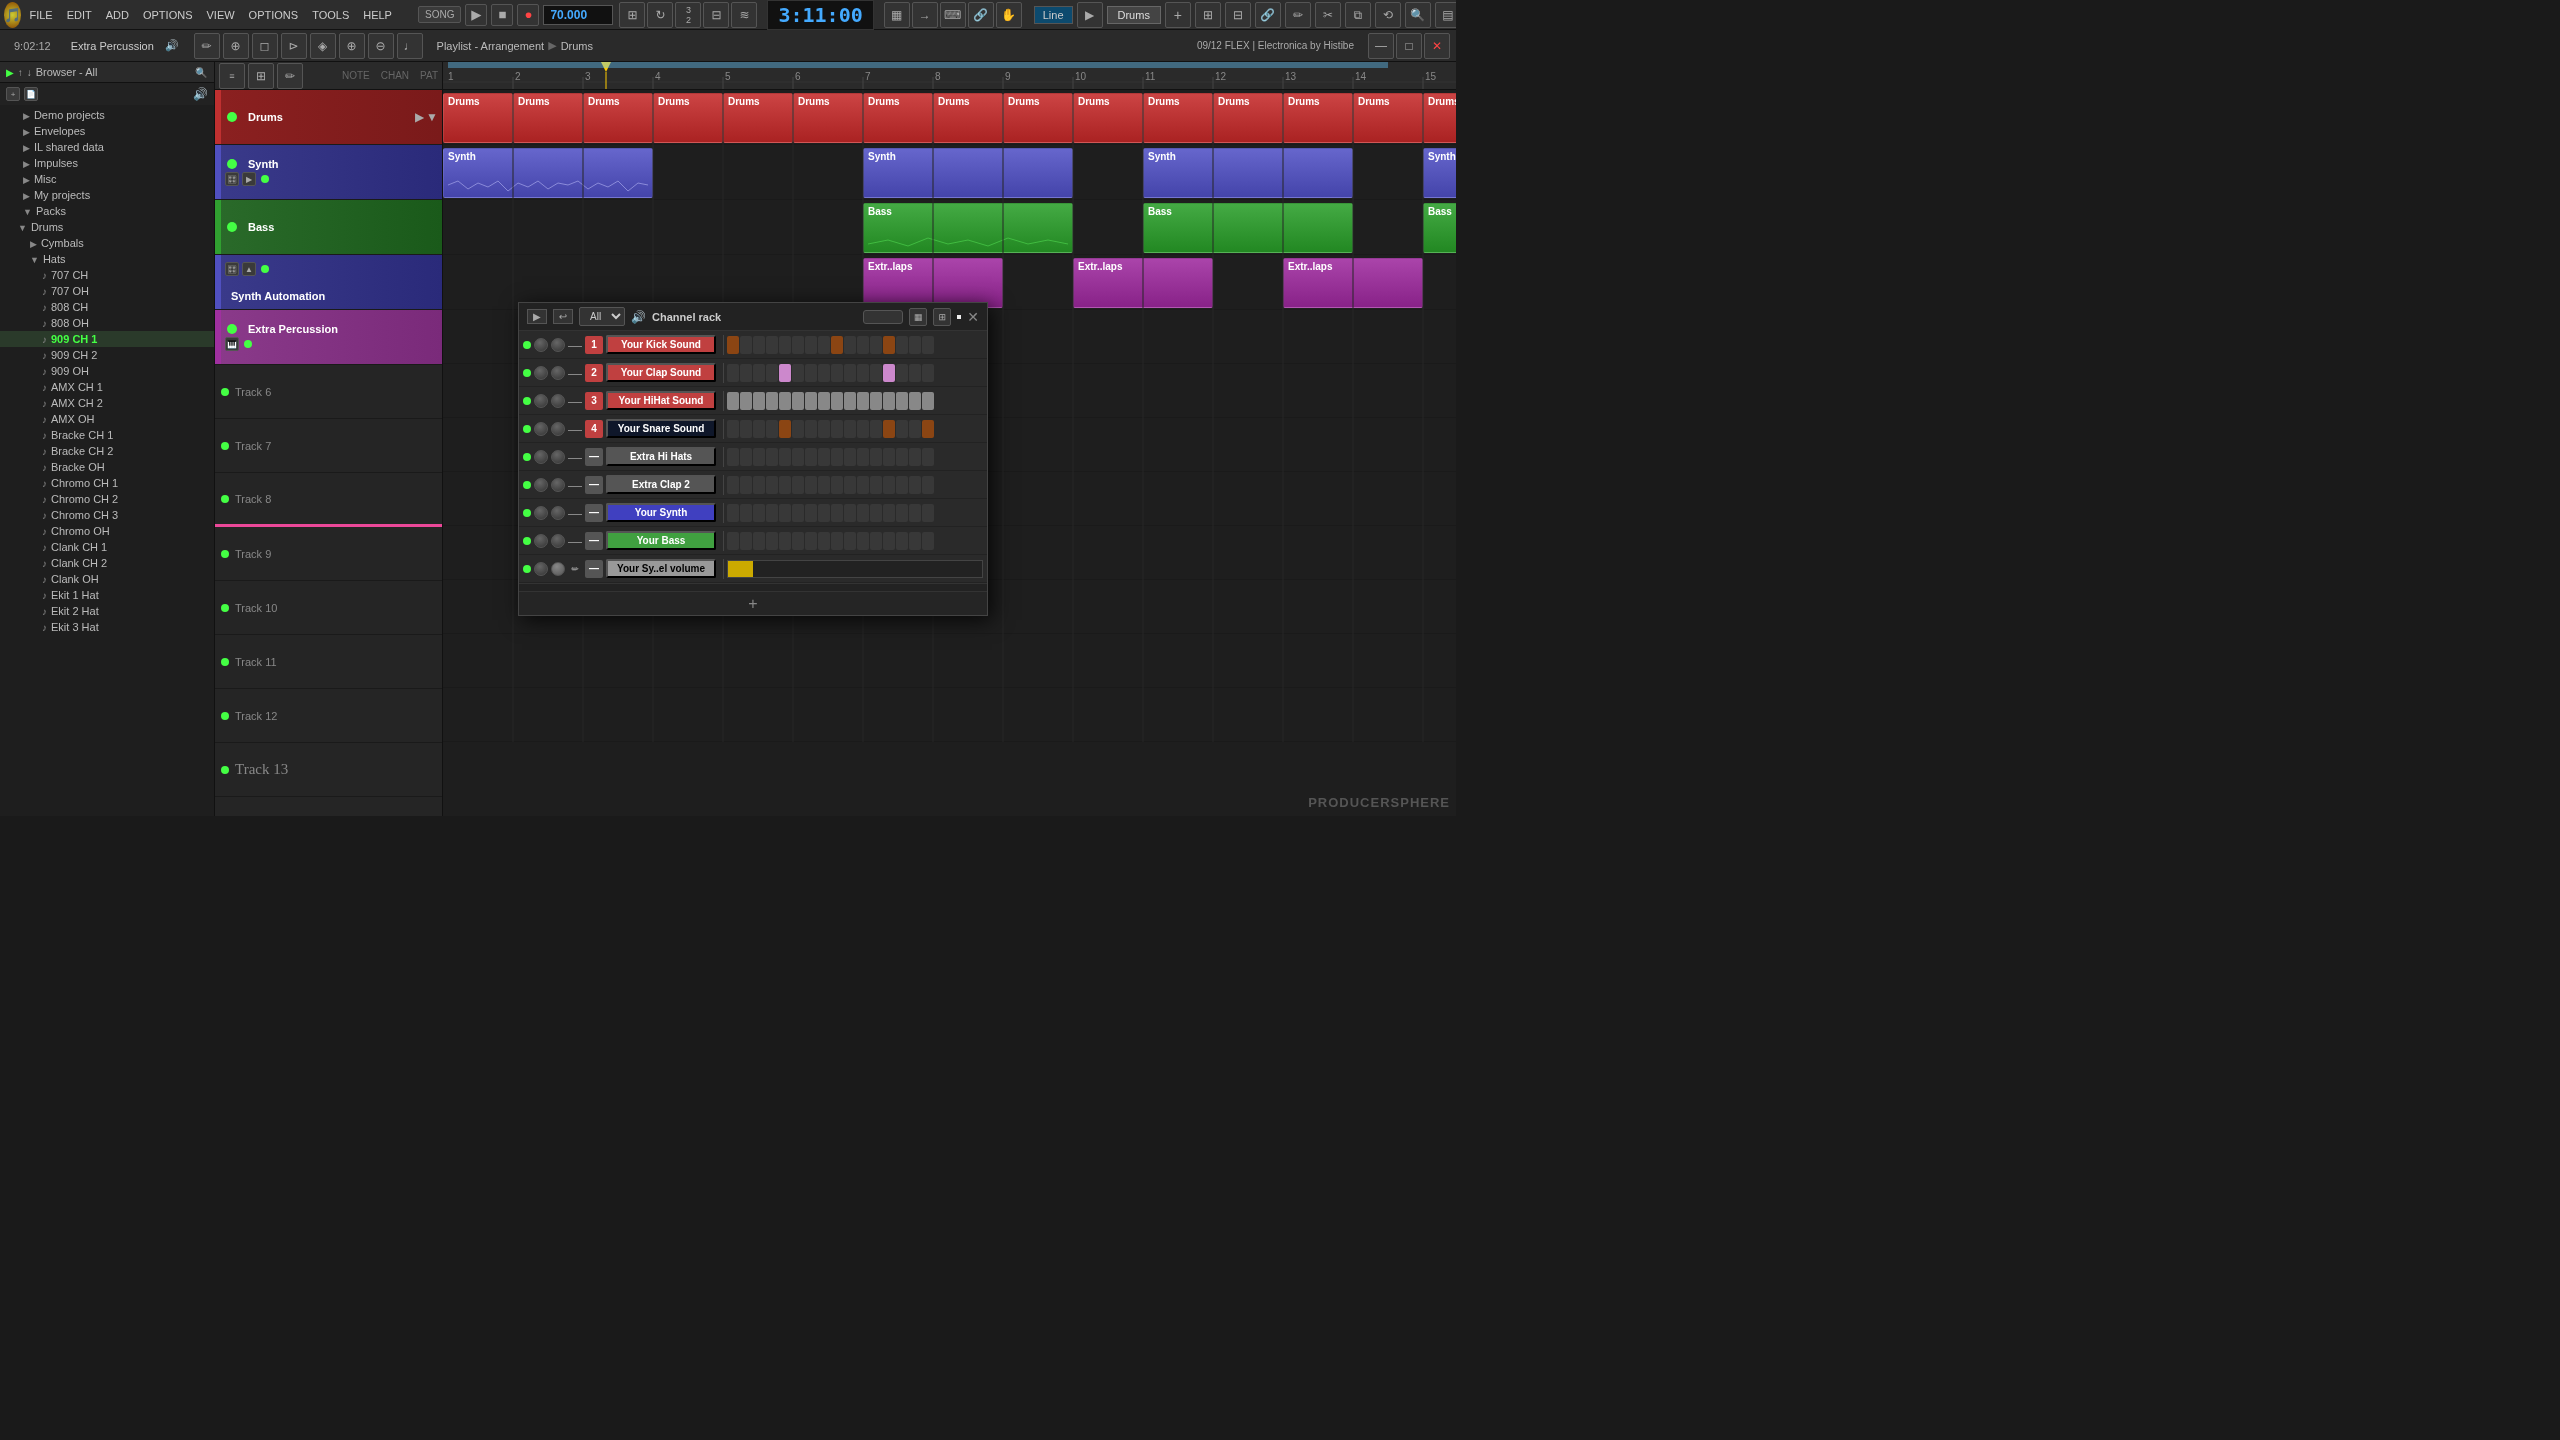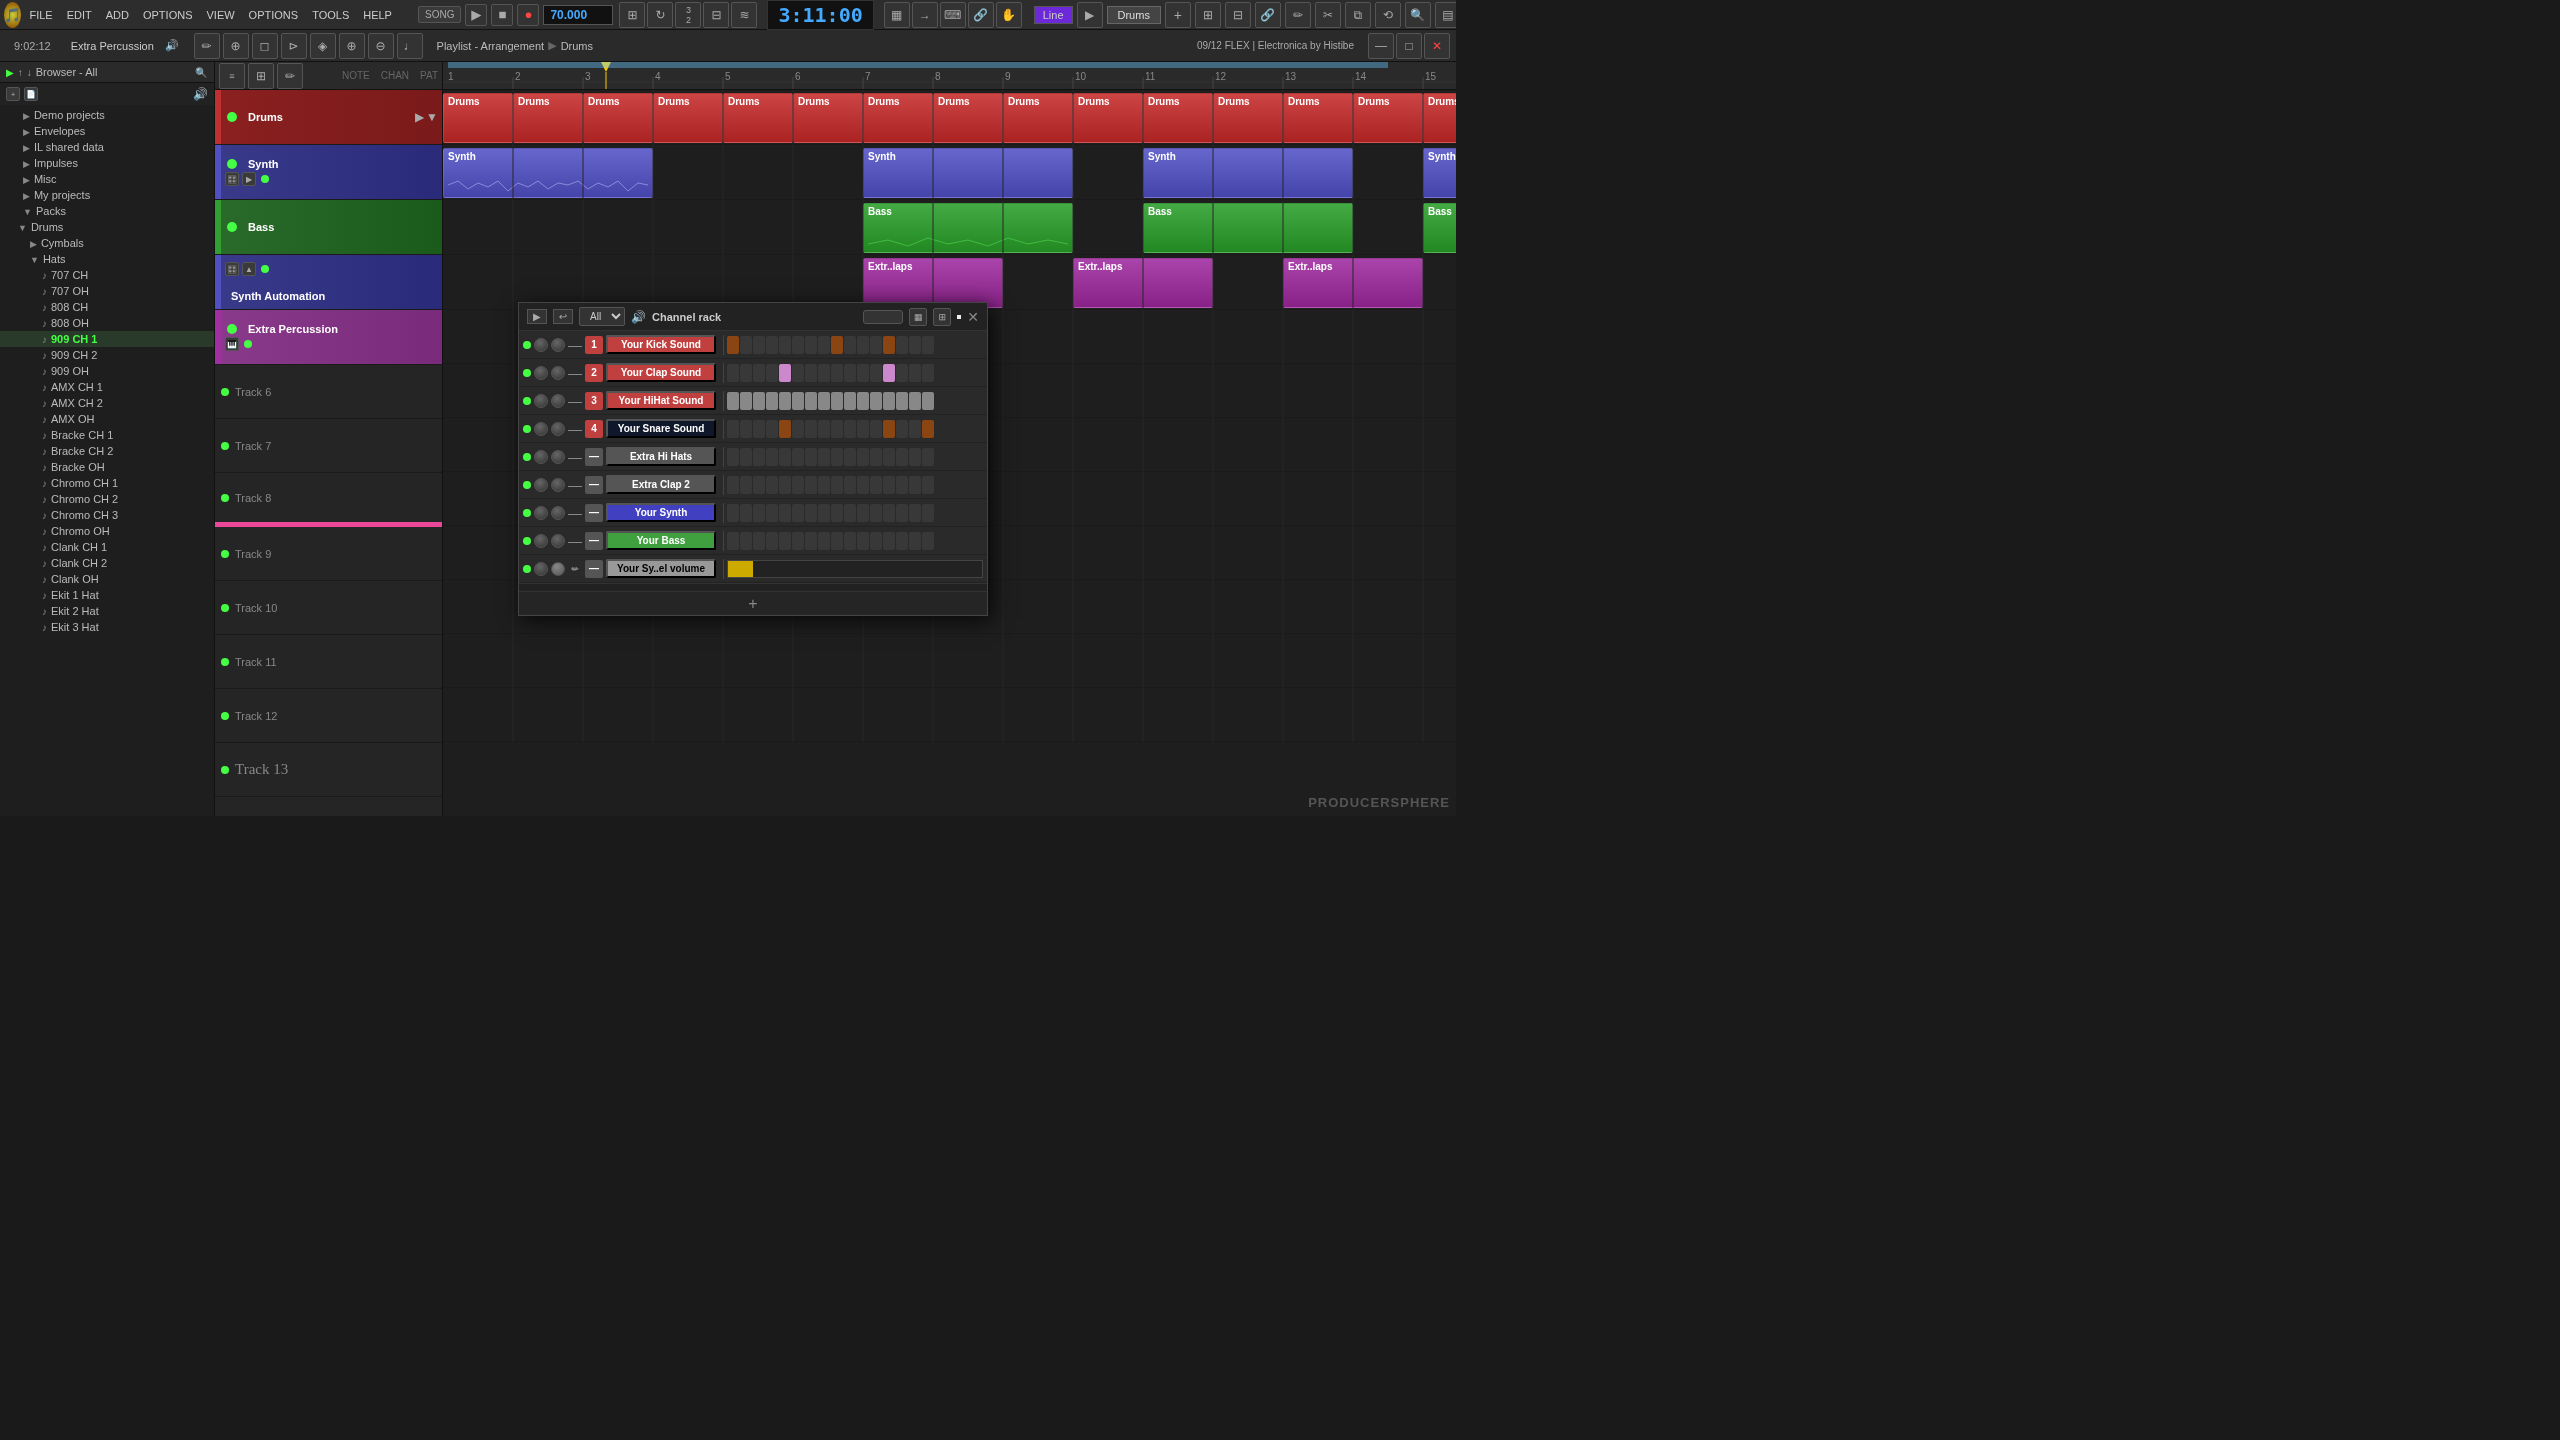--- a/index.html
+++ b/index.html
@@ -156,21 +156,21 @@
     <button class="icon-btn">▦</button>
     <button class="icon-btn">→</button>
     <button class="icon-btn">⌨</button>
     <button class="icon-btn">🔗</button>
     <button class="icon-btn">✋</button>
   </div>
 
   <div class="sep"></div>
 
   <div style="display:flex;align-items:center;gap:4px;">
-    <span style="background:#6d28d9;border:1px solid #555;padding:2px 8px;color:#ccc;font-size:11px;">Line</span>
+    <span style="background:#0c4a6e;border:1px solid #555;padding:2px 8px;color:#ccc;font-size:11px;">Line</span>
     <button class="icon-btn">▶</button>
     <button style="background:#444;border:1px solid #666;color:#ddd;font-size:11px;padding:2px 10px;cursor:pointer;">Drums</button>
     <button class="icon-btn" style="font-size:14px;">+</button>
     <button class="icon-btn">⊞</button>
     <button class="icon-btn">⊟</button>
     <button class="icon-btn">🔗</button>
     <button class="icon-btn">✏</button>
     <button class="icon-btn">✂</button>
     <button class="icon-btn">⧉</button>
     <button class="icon-btn">⟲</button>
@@ -464,21 +464,21 @@
         </div>
 
         <div class="track-row" style="height:54px;background:#252525;cursor:pointer;border-bottom:1px solid #1a1a1a;">
           <div style="width:8px;height:8px;border-radius:50%;background:#4f4;margin:0 6px;"></div>
           <span style="color:#888;font-size:11px;">Track 6</span>
         </div>
         <div class="track-row" style="height:54px;background:#252525;cursor:pointer;border-bottom:1px solid #1a1a1a;">
           <div style="width:8px;height:8px;border-radius:50%;background:#4f4;margin:0 6px;"></div>
           <span style="color:#888;font-size:11px;">Track 7</span>
         </div>
-        <div class="track-row" style="height:54px;background:#252525;cursor:pointer;border-bottom:5px solid #ec4899;">
+        <div class="track-row" style="height:54px;background:#252525;cursor:pointer;border-bottom:3px solid #ec4899;">
           <div style="width:8px;height:8px;border-radius:50%;background:#4f4;margin:0 6px;"></div>
           <span style="color:#888;font-size:11px;">Track 8</span>
         </div>
         <div class="track-row" style="height:54px;background:#252525;cursor:pointer;border-bottom:1px solid #1a1a1a;">
           <div style="width:8px;height:8px;border-radius:50%;background:#4f4;margin:0 6px;"></div>
           <span style="color:#888;font-size:11px;">Track 9</span>
         </div>
         <div class="track-row" style="height:54px;background:#252525;cursor:pointer;border-bottom:1px solid #1a1a1a;">
           <div style="width:8px;height:8px;border-radius:50%;background:#4f4;margin:0 6px;"></div>
           <span style="color:#888;font-size:11px;">Track 10</span>

